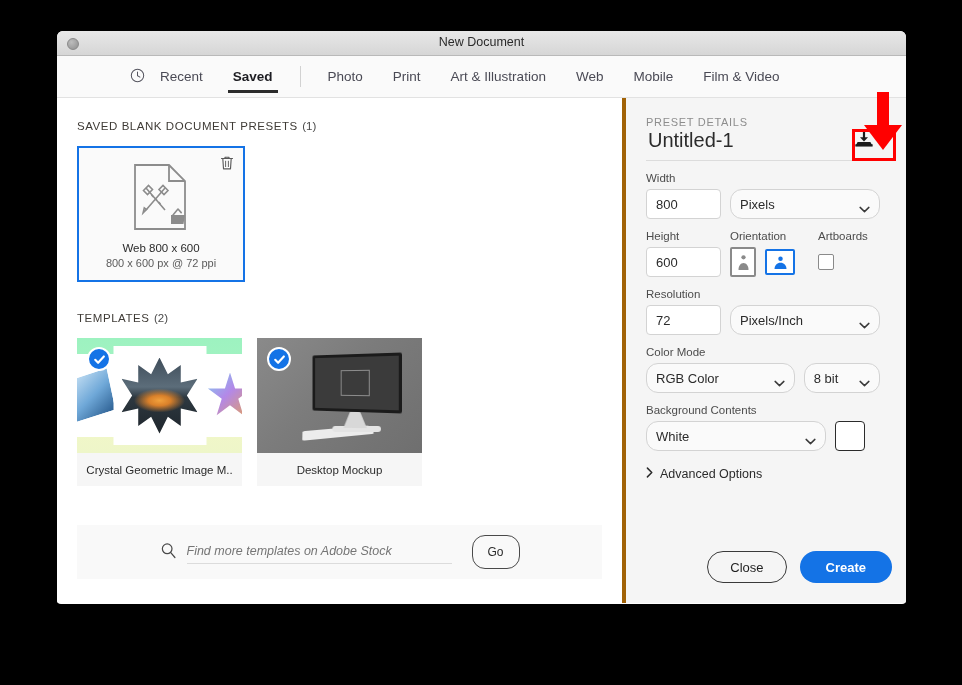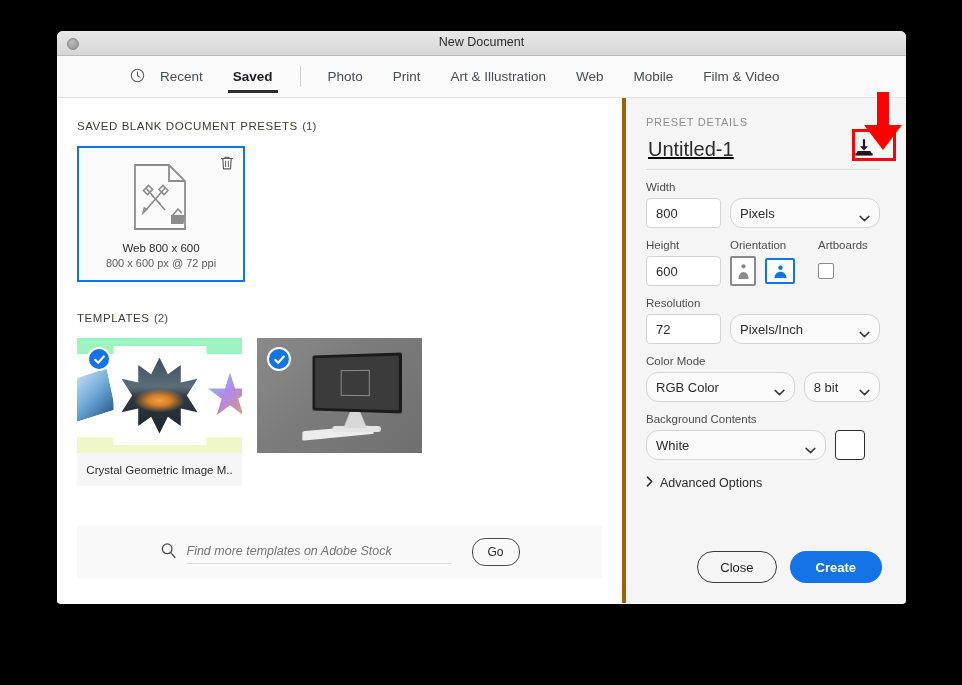--- a/index.html
+++ b/index.html
@@ -201,32 +201,31 @@
   }
   .stock-input-wrap { display:flex; align-items:center; gap:10px; }
   .stock-input {
     width:265px; border:none; border-bottom:1px solid #dcdcdc;
     background:transparent; outline:none;
     font-family:"Liberation Sans", sans-serif;
     font-size:12.5px; font-style:italic; color:#8d8d8d;
     padding: 4px 0 5px 0;
   }
   .go-btn {
-    width:48px;height:28px;border-radius:13px;
+    width:48px;height:34px;border-radius:13px;
     border:1.5px solid #4a4a4a; background:transparent;
     font-size:12px; color:#2b2b2b; cursor:pointer;
     font-family:"Liberation Sans", sans-serif;
   }
 
   
   .preset-details-label { font-size:11px; letter-spacing:.7px; color:#8d8d8d; text-transform:uppercase; }
   .doc-title-row {
     display:flex; align-items:center; justify-content:space-between;
-    margin-top:9px;
-    border-bottom:1px solid #dcdcdc; padding-bottom:7px;text-decoration:underline;
+    border-bottom:1px solid #dcdcdc; padding-bottom:7px;
   }
   .doc-title {
     font-size:20px; color:#2b2b2b; border:none; outline:none;
     background:transparent; width:190px;
     font-family:"Liberation Sans", sans-serif;
   }
   .save-preset-btn {
     width:32px;height:23px;
     display:flex;align-items:center;justify-content:center;
     background:transparent; border:none; cursor:pointer;
@@ -279,21 +278,21 @@
   .swatch {
     width:30px;height:30px;background:#fff;
     border:1.5px solid #2b2b2b;border-radius:4px;cursor:pointer;
   }
   .adv-options {
     margin-top:16px; font-size:12.5px; color:#2b2b2b;
     display:flex; align-items:flex-start; gap:7px; cursor:pointer;
   }
 
   .footer-btns {
-    position:absolute; right:24px; bottom:20px;
+    position:absolute; right:14px; bottom:20px;
     display:flex; gap:13px; align-items:flex-start;
   }
   .btn {
     height:32px; border-radius:16px; padding: 0 22px;
     font-size:13px; cursor:pointer;
     font-family:"Liberation Sans", sans-serif;
     display:flex;align-items:center;justify-content:center;
   }
   .btn-close { background:transparent; border:1.5px solid #3a3a3a; color:#1f1f1f; }
   .btn-create { background:#1473e6; border:none; color:#fff; font-weight:600; padding:0 26px; }
@@ -424,20 +423,21 @@
               <div class="mock-stand"></div>
               <div class="mock-monitor">
                   <div class="mock-screenbox"></div>
                 </div>
               <div class="check-badge">
                 <svg width="13" height="13" viewBox="0 0 14 14">
                     <path d="M2.4 7.3l3.1 3.2 6.2-6.8" fill="none" stroke="#fff" stroke-width="2.3" stroke-linecap="round" stroke-linejoin="round"></path>
                   </svg>
               </div>
             </div>
+            <div class="tpl-caption">Desktop Mockup</div>
           </div>
 
         </div>
 
         <div class="stock-bar">
           <div class="stock-input-wrap">
             <span>
               <svg width="17" height="17" viewBox="0 0 18 18">
                   <circle cx="7.6" cy="7.2" r="5.1" fill="none" stroke="#4a4a4a" stroke-width="1.3"></circle>
                   <path d="M11.4 11.2l4.4 5.2" stroke="#4a4a4a" stroke-width="1.3" stroke-linecap="round" fill="none"></path>

